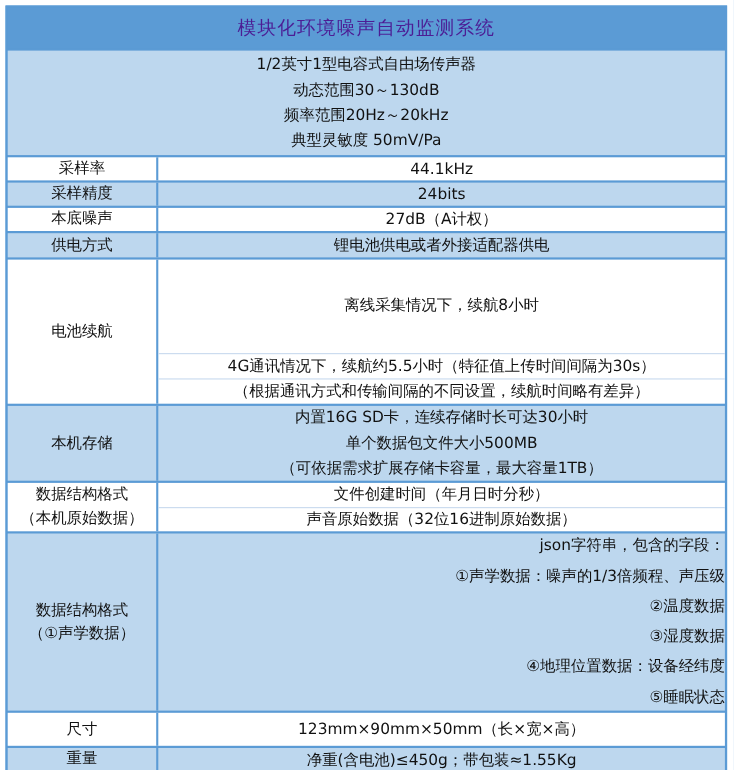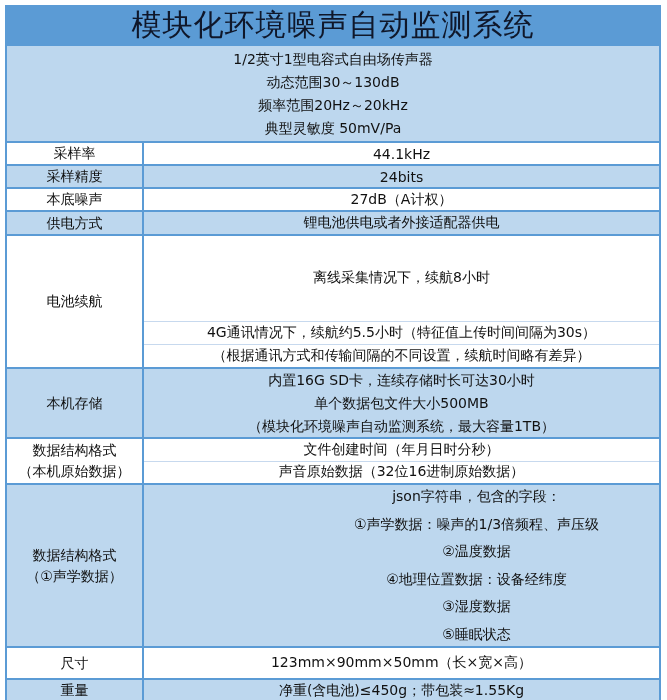--- a/index.html
+++ b/index.html
@@ -1,30 +1,30 @@
 <!DOCTYPE html>
 <html><head>
 <meta charset="utf-8">
 <style>
   html,body{margin:0;padding:0;background:#ffffff;}
   body{width:667px;height:700px;position:relative;overflow:hidden;
        font-family:"DejaVu Sans","Liberation Sans",sans-serif;color:#111;}
   .tbl{position:absolute;left:5px;top:5px;width:656px;border:2px solid #5b9bd5;box-sizing:border-box;background:#5b9bd5;}
-  .title{height:37px;background:#5b9bd5;color:#0f172a;font-family:"DejaVu Serif","Liberation Serif",serif;
-         font-size:30px;display:flex;align-items:center;justify-content:center;letter-spacing:1px;}
+  .title{height:37px;background:#5b9bd5;color:#4c1d95;font-family:"DejaVu Serif","Liberation Serif",serif;
+         font-size:17px;display:flex;align-items:center;justify-content:center;letter-spacing:1px;}
   .row{display:flex;border-top:2px solid #5b9bd5;box-sizing:border-box;}
   .row.blue .c{background:#bdd7ee;}
   .row.white .c{background:#ffffff;}
   .c{box-sizing:border-box;display:flex;flex-direction:column;align-items:center;justify-content:center;font-size:14px;text-align:center;}
   .lbl{width:137px;border-right:2px solid #5b9bd5;line-height:21px;}
   .val{flex:1;}
   .line{line-height:23px;}
   .sub{width:100%;display:flex;align-items:center;justify-content:center;box-sizing:border-box;}
   .sub + .sub{border-top:1px solid #c7d9ee;}
-  .list{align-items:center;padding-left:150px;}
+  .list{align-items:flex-end;padding-left:150px;}
   .list .line{line-height:27.5px;}
 </style>
 </head>
 <body>
 
 <div class="tbl">
   <div class="title">模块化环境噪声自动监测系统</div>
 
   <div class="row blue" style="height:97px">
     <div class="c val">
@@ -62,21 +62,21 @@
       <div class="sub" style="height:24px">4G通讯情况下，续航约5.5小时（特征值上传时间间隔为30s）</div>
       <div class="sub" style="height:23px">（根据通讯方式和传输间隔的不同设置，续航时间略有差异）</div>
     </div>
   </div>
 
   <div class="row blue" style="height:70px">
     <div class="c lbl">本机存储</div>
     <div class="c val">
       <div class="line">内置16G SD卡，连续存储时长可达30小时</div>
       <div class="line">单个数据包文件大小500MB</div>
-      <div class="line">（模块化环境噪声自动监测系统，最大容量1TB）</div>
+      <div class="line">（可依据需求扩展存储卡容量，最大容量1TB）</div>
     </div>
   </div>
 
   <div class="row white" style="height:46px">
     <div class="c lbl">
       <div>数据结构格式</div>
       <div>（本机原始数据）</div>
     </div>
     <div class="c val" style="justify-content:flex-start">
       <div class="sub" style="height:23px">文件创建时间（年月日时分秒）</div>
@@ -86,22 +86,22 @@
 
   <div class="row blue" style="height:163px">
     <div class="c lbl">
       <div>数据结构格式</div>
       <div>（①声学数据）</div>
     </div>
     <div class="c val list">
       <div class="line">json字符串，包含的字段：</div>
       <div class="line">①声学数据：噪声的1/3倍频程、声压级</div>
       <div class="line">②温度数据</div>
+      <div class="line">③湿度数据</div>
       <div class="line">④地理位置数据：设备经纬度</div>
-      <div class="line">③湿度数据</div>
       <div class="line">⑤睡眠状态</div>
     </div>
   </div>
 
   <div class="row white" style="height:32px">
     <div class="c lbl">尺寸</div>
     <div class="c val">123mm×90mm×50mm（长×宽×高）</div>
   </div>
 
   <div class="row blue" style="height:23px">

